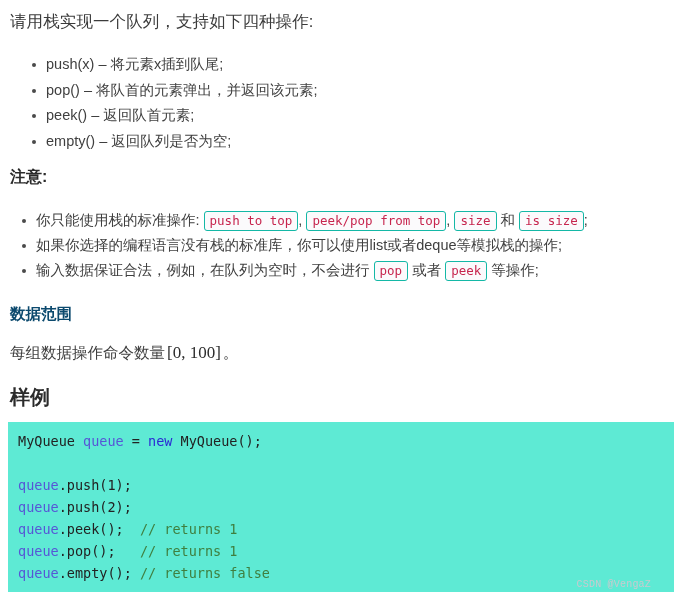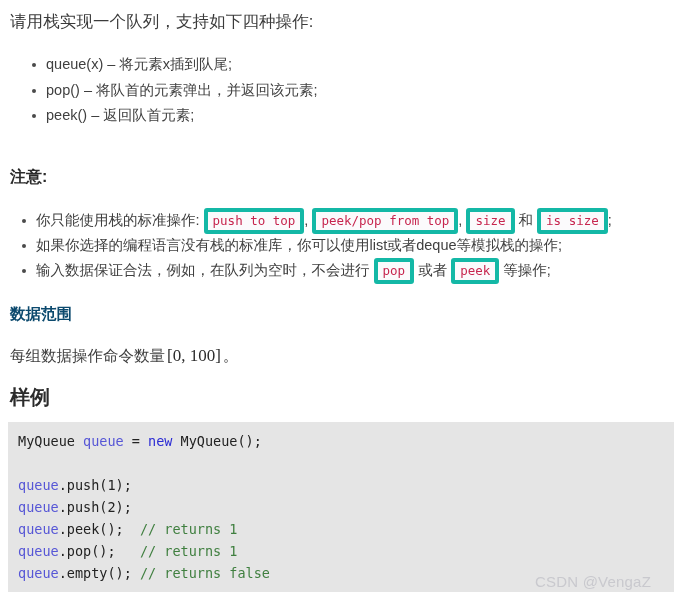--- a/index.html
+++ b/index.html
@@ -99,51 +99,51 @@
     font-weight: bold;
     color: #2b2b2b;
   }
 
   
   .range-text {
     position: absolute;
     left: 10px;
     top: 340px;
     font-size: 15.5px;
-    line-height: 32px;
+    line-height: 26px;
     color: #3f3f3f;
     white-space: nowrap;
   }
   .math {
     font-family: "Liberation Serif", "DejaVu Serif", serif;
     font-size: 17px;
     color: #2d2d2d;
     padding: 0 2px;
   }
 
   
   code.inline {
     font-family: "DejaVu Sans Mono", "Liberation Mono", monospace;
     font-size: 12.5px;
     color: #c7254e;
     background: #fbfafc;
-    border: 4px solid #14b8a6;
+    border: 1px solid #14b8a6;
     border-radius: 3px;
     padding: 1px 5px 2px 5px;
     white-space: nowrap;
   }
 
   
   .codeblock {
     position: absolute;
     left: 8px;
     top: 422px;
     width: 666px;
     height: 170px;
-    background: #e5e5e5;
+    background: #5eead4;
     box-sizing: border-box;
     padding: 8px 0 8px 10px;
     overflow: hidden;
   }
   .codeblock pre {
     margin: 0;
     padding: 0;
     font-family: "DejaVu Sans Mono", "Liberation Mono", monospace;
     font-size: 13.5px;
     line-height: 22px;
@@ -154,38 +154,39 @@
   .tok-var   { color: #5656d6; }
   .tok-kw    { color: #2b2bd4; }
   .tok-punct { color: #222222; }
   .tok-comment { color: #3f7f3f; }
 
   
   .watermark {
     position: absolute;
     right: 9px;
     bottom: 8px;
-    font-size: 15px;
+    font-size: 10px;
     color: #c9c9ce;
-    font-family: Liberation Sans, sans-serif;
+    font-family: Liberation Mono, monospace;
     letter-spacing: 0.2px;
     white-space: nowrap;
   }
 </style>
 </head>
 <body>
 
 <div class="page">
 
   <div class="intro">请用栈实现一个队列，支持如下四种操作:</div>
 
   <ul class="bullets" id="ops-list">
-    <li><span>queue(x) – 将元素x插到队尾;</span></li>
+    <li><span>push(x) – 将元素x插到队尾;</span></li>
     <li><span>pop() – 将队首的元素弹出，并返回该元素;</span></li>
     <li><span>peek() – 返回队首元素;</span></li>
+    <li><span>empty() – 返回队列是否为空;</span></li>
   </ul>
 
   <div class="h-note">注意:</div>
 
   <ul class="bullets" id="notes-list">
     <li>
       <span>你只能使用栈的标准操作:</span>
       <code class="inline">push to top</code><span>,</span>
       <code class="inline">peek/pop from top</code><span>,</span>
       <code class="inline">size</code>

